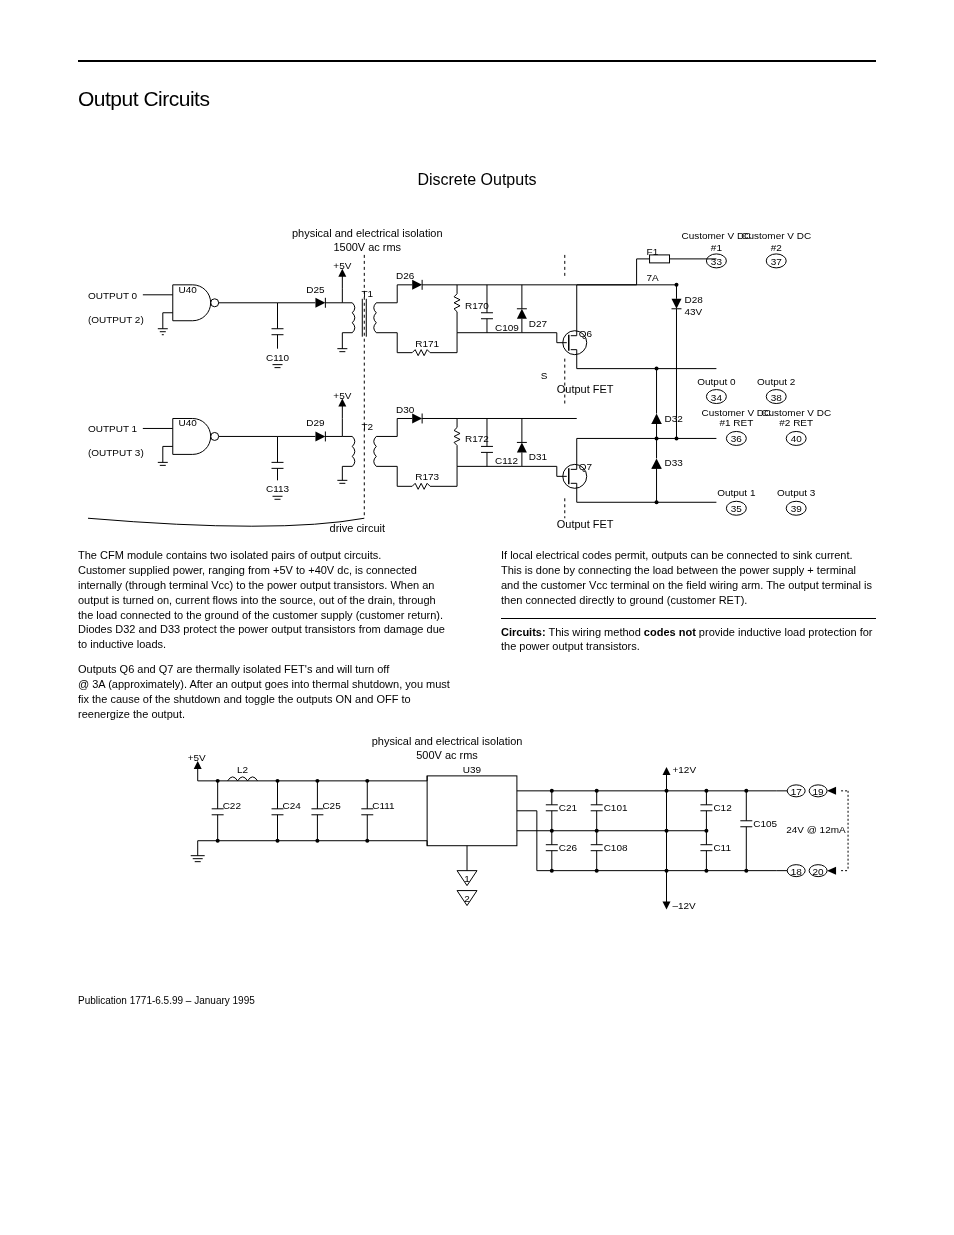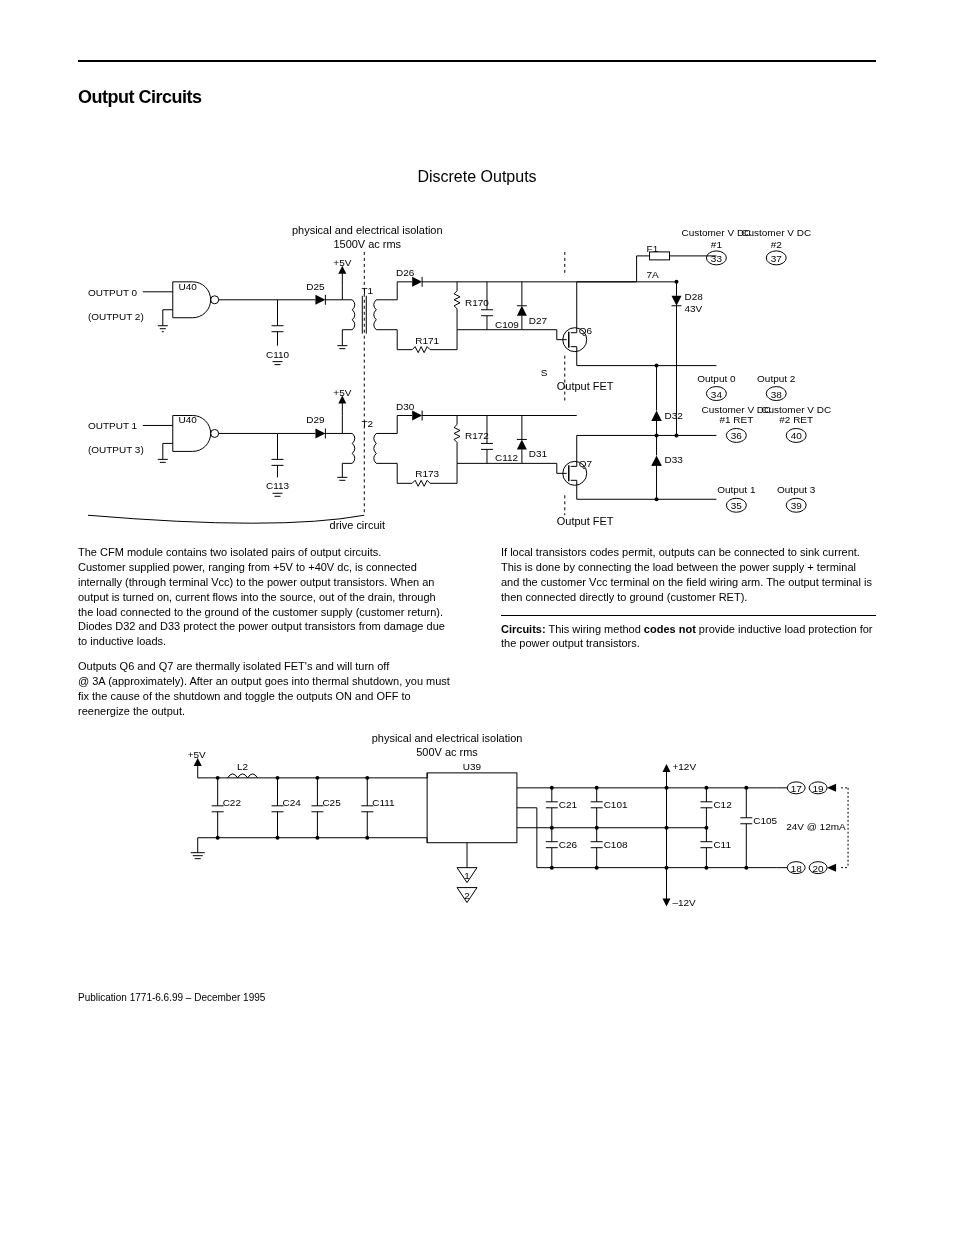--- a/index.html
+++ b/index.html
@@ -12,22 +12,22 @@
   }
   .page {
     padding: 40px 78px 30px 78px;
     box-sizing: border-box;
   }
   .top-rule {
     border-top: 2px solid #000;
     margin: 20px 0 25px 0;
   }
   h1 {
-    font-size: 18px;
-    font-weight: bold;
+    font-size: 21px;
+    font-weight: normal;
     margin: 0 0 60px 0;
     font-family: "Arial Black", Arial, sans-serif;
     letter-spacing: -0.5px;
   }
   h2 {
     font-size: 16px;
     font-weight: normal;
     text-align: center;
     margin: 0 0 30px 0;
   }
@@ -345,21 +345,21 @@
   </svg>
 
   <div class="two-col body-text">
     <div class="col">
       <p class="para"><span>The CFM module contains two isolated pairs of output circuits.</span><br>
       <span>Customer supplied power, ranging from +5V to +40V dc, is connected internally (through terminal Vcc) to the power output transistors.  When an output is turned on, current flows into the source, out of the drain, through the load connected to the ground of the customer supply (customer return). Diodes D32 and D33 protect the power output transistors from damage due to inductive loads.</span></p>
       <p class="para"><span>Outputs Q6 and Q7 are thermally isolated FET's and will turn off</span><br>
       <span>@ 3A (approximately).  After an output goes into thermal shutdown, you must fix the cause of the shutdown and toggle the outputs ON and OFF to reenergize the output.</span></p>
     </div>
     <div class="col">
-      <p class="para">If local transistors codes permit, outputs can be connected to sink current. This is done by connecting the load between the power supply + terminal and the customer Vcc terminal on the field wiring arm.  The output terminal is then connected directly to ground (customer RET).</p>
+      <p class="para">If local electrical codes permit, outputs can be connected to sink current. This is done by connecting the load between the power supply + terminal and the customer Vcc terminal on the field wiring arm.  The output terminal is then connected directly to ground (customer RET).</p>
       <div class="rule-thin"></div>
       <p class="para">
         <b>Circuits:</b><span> This wiring method </span><b>codes not</b><span> provide inductive load protection for the power output transistors.</span>
       </p>
     </div>
   </div>
 
 
   
   <svg class="diagram" viewBox="0 0 800 220" width="800" height="220">
@@ -525,14 +525,14 @@
       <text class="slabel centered" x="742" y="144">20</text>
     <polygon points="751,140 760,136 760,144" fill="#000"></polygon>
     <line x1="765" y1="60" x2="772" y2="60" stroke="#000" stroke-dasharray="2,2"></line>
     <line x1="772" y1="60" x2="772" y2="140" stroke="#000" stroke-dasharray="2,2"></line>
     <line x1="765" y1="140" x2="772" y2="140" stroke="#000" stroke-dasharray="2,2"></line>
 
     <line x1="700" y1="60" x2="711" y2="60" stroke="#000"></line>
     <line x1="700" y1="140" x2="711" y2="140" stroke="#000"></line>
   </svg>
 
-  <div class="pubfoot">Publication 1771-6.6.99 – December 1995</div>
+  <div class="pubfoot">Publication 1771-6.5.99 – January 1995</div>
 </div>
 
 </body></html>

